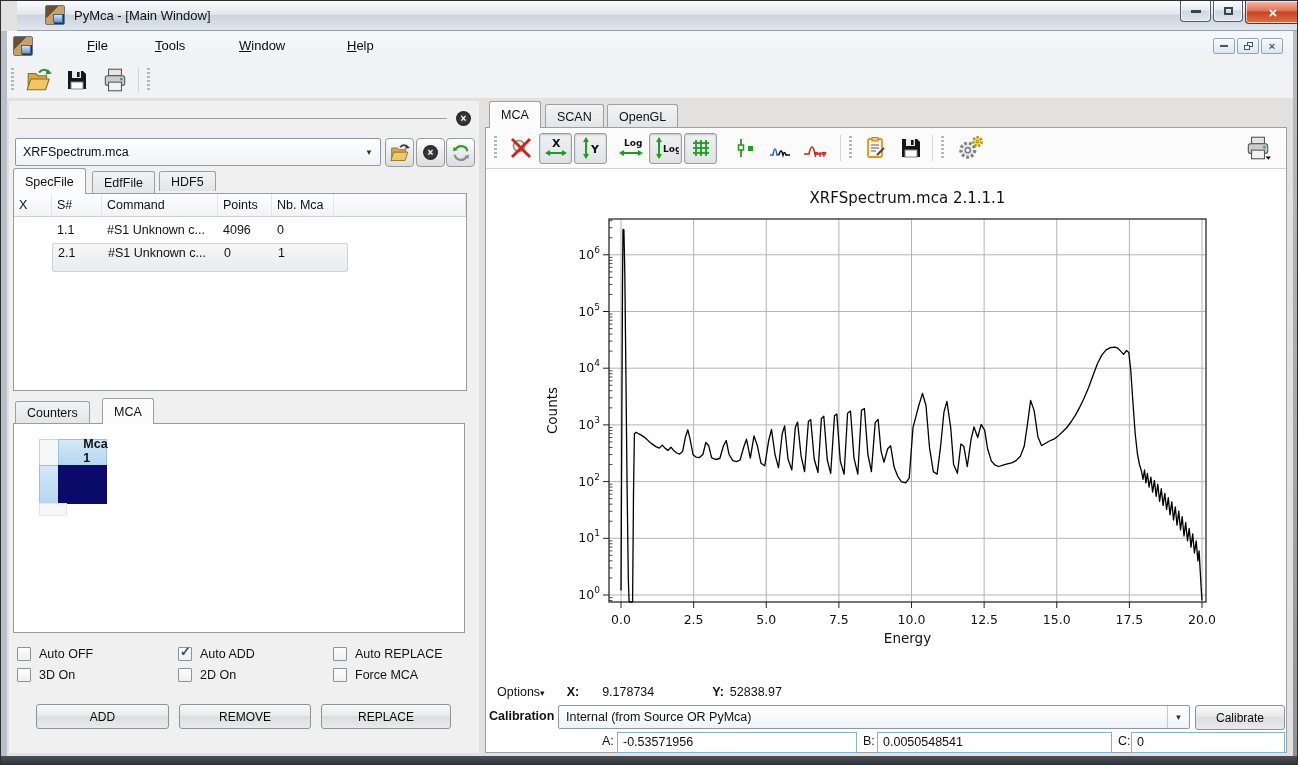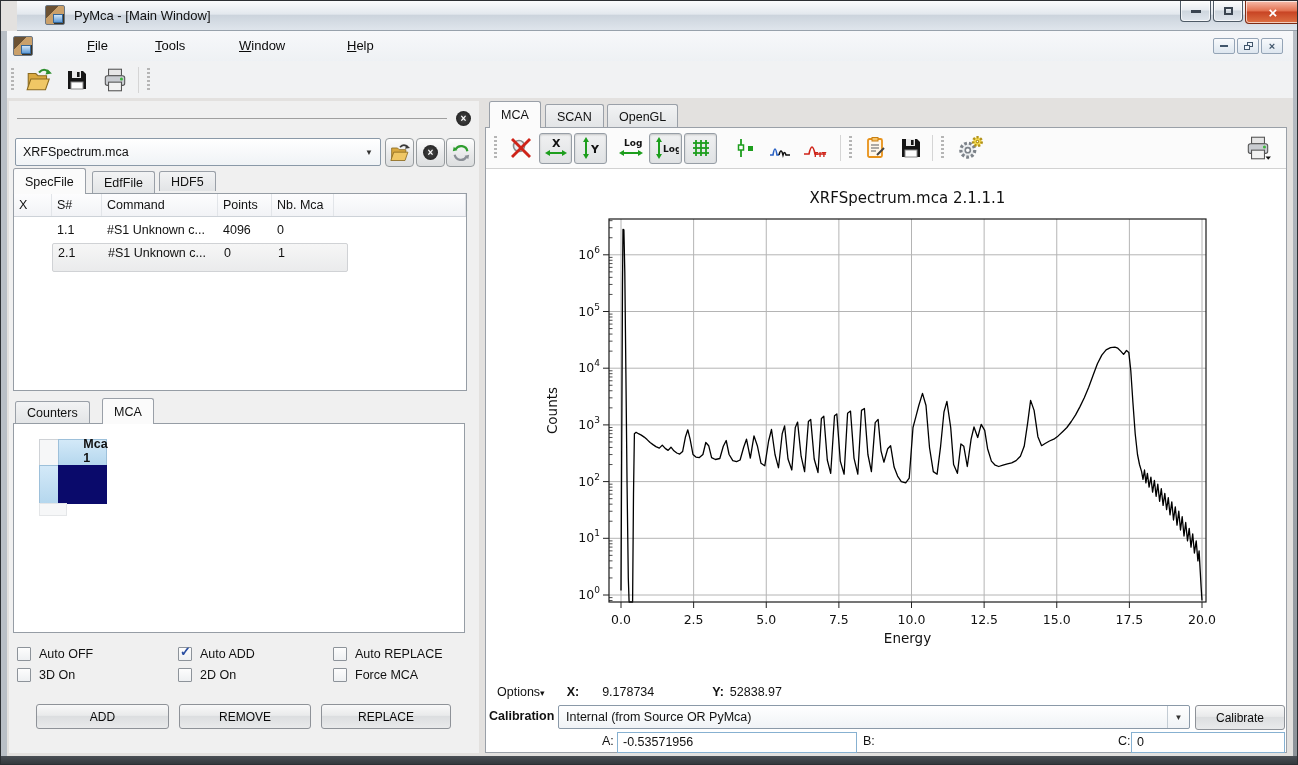--- a/index.html
+++ b/index.html
@@ -535,19 +535,20 @@
     <span class="arrow" style="border-left:1px solid #c3ccd4;height:100%;">▼</span>
   </div>
   <div class="btn7 cal-btn">
       <span>Calibrate</span>
     </div>
 
   <div class="blabel flabel" style="left:488px;margin-top:44px;">Active Curve Uses</div>
   <div class="flabel" style="left:601px;">A:</div>
   <div class="field" style="left:616px;top:731px;width:240px;">-0.53571956</div>
   <div class="flabel" style="left:862px;">B:</div>
+  <div class="field" style="left:876px;top:731px;width:235px;">0.0050548541</div>
   <div class="flabel" style="left:1117px;">C:</div>
   <div class="field" style="left:1130px;top:731px;width:154px;">0</div>
 
   <div class="edge-l"></div>
   <div class="edge-r"></div>
   <div class="edge-b"></div>
 </div>
 
 </body></html>

